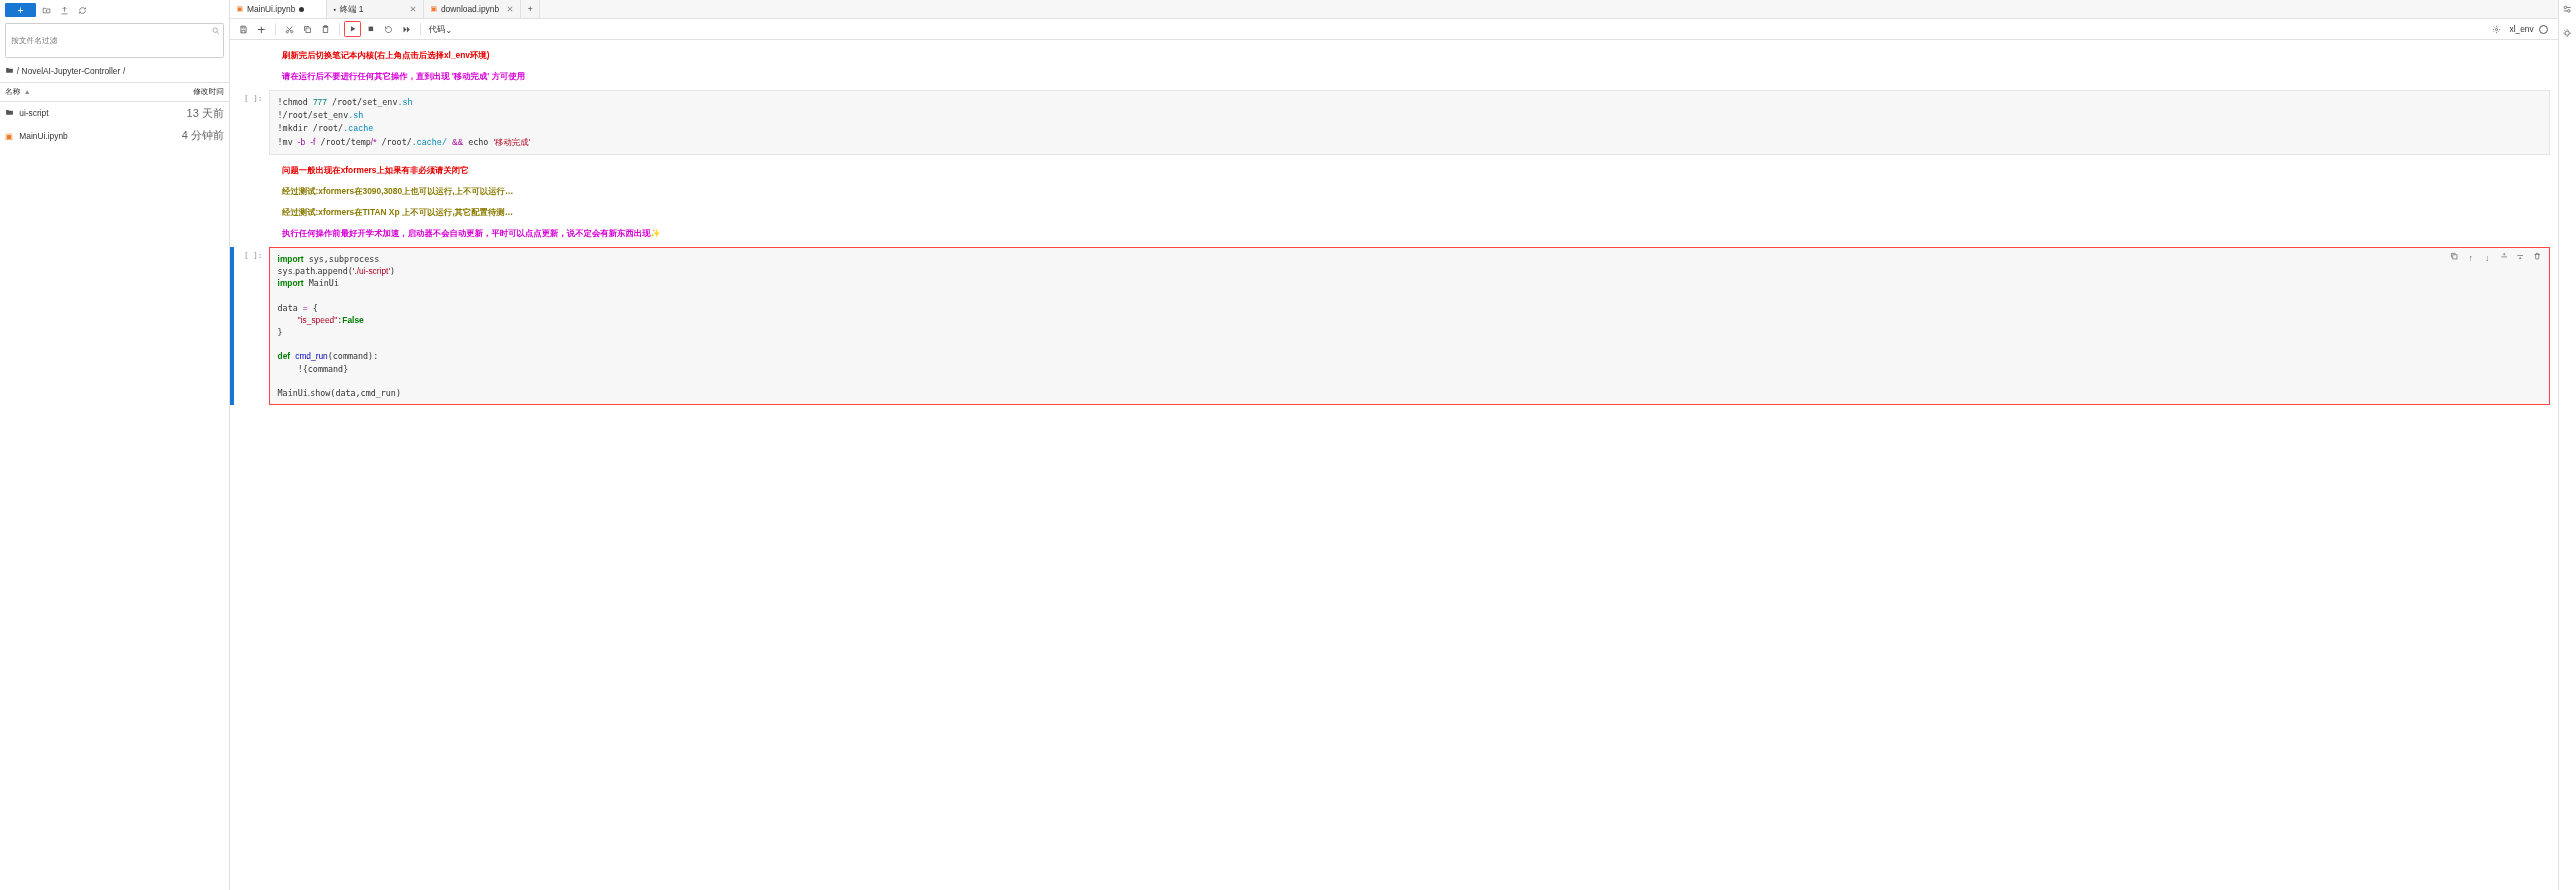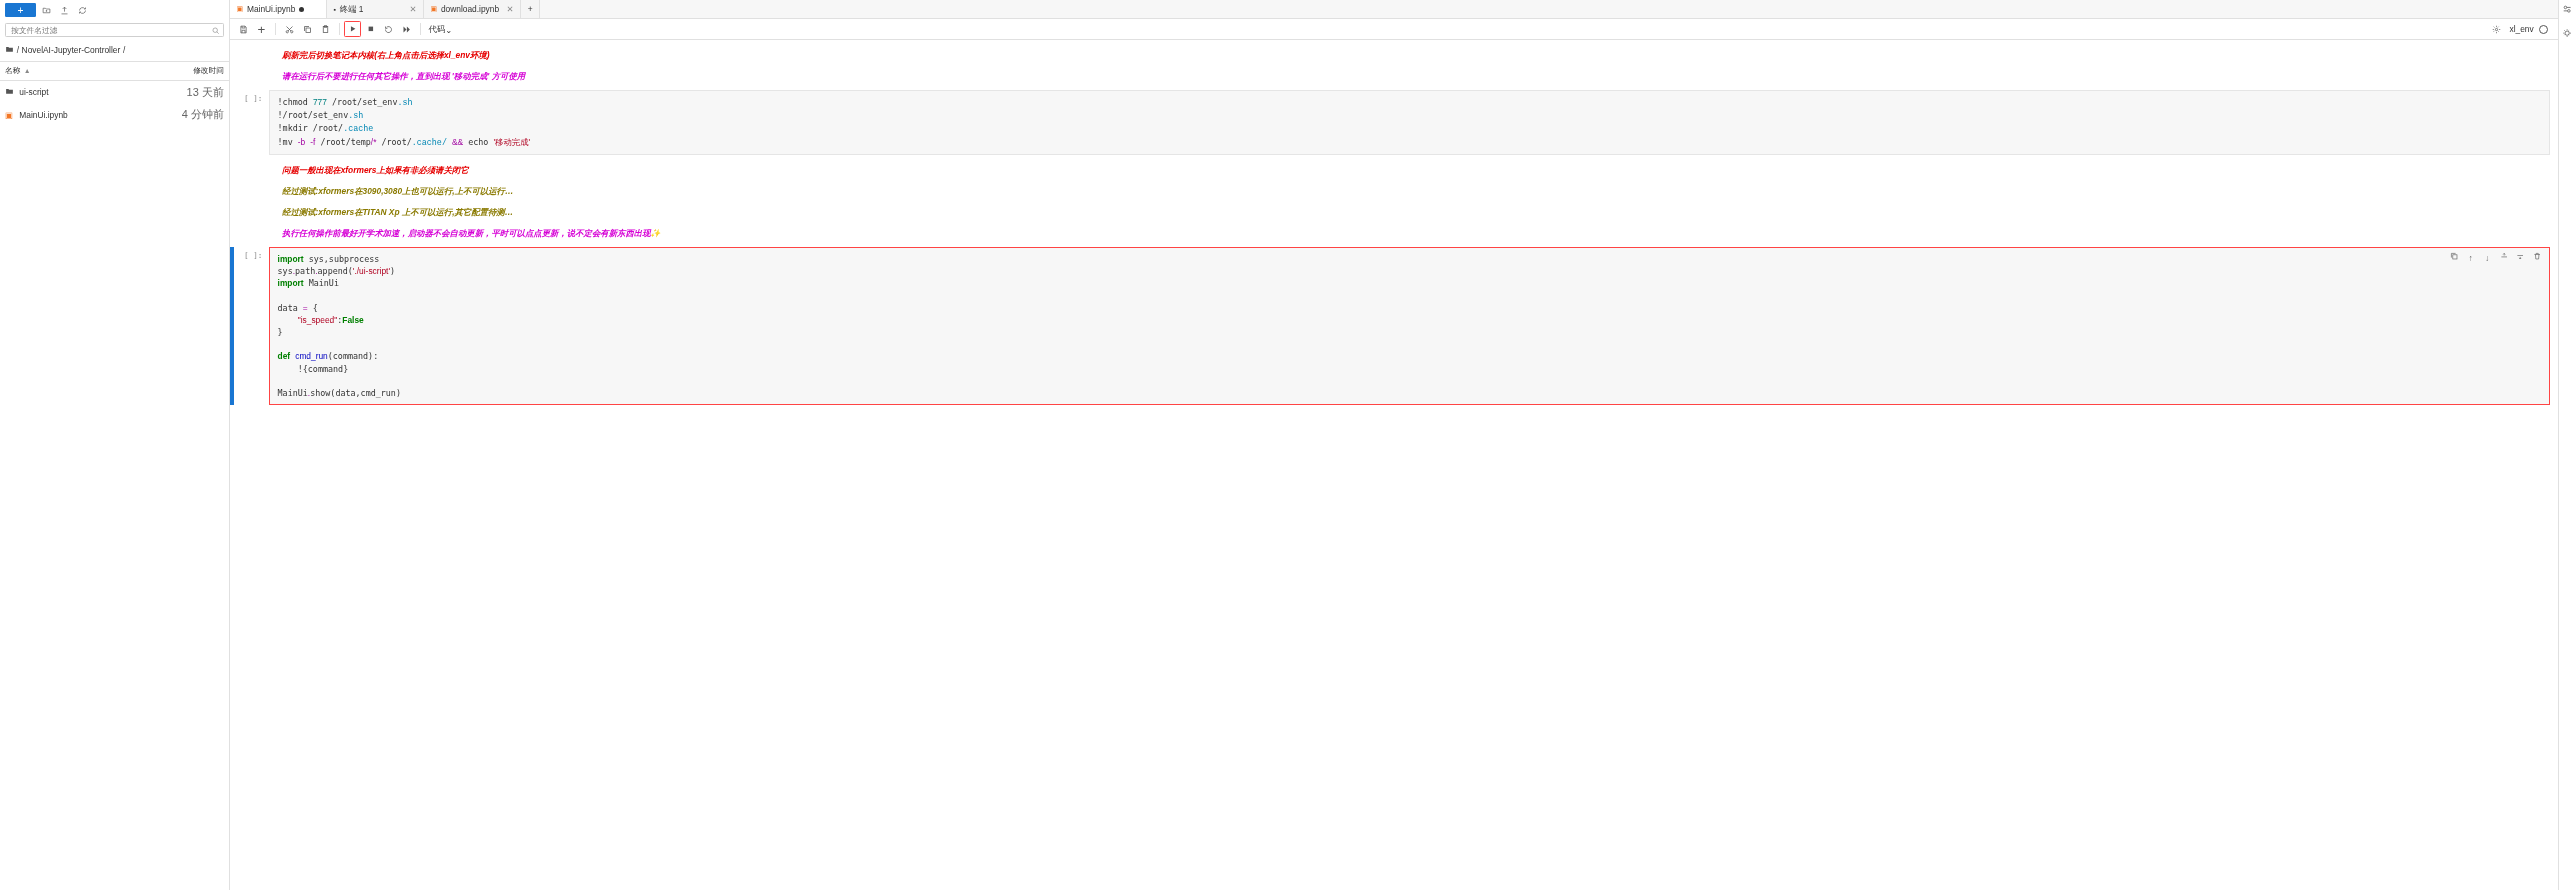--- a/index.html
+++ b/index.html
@@ -4,21 +4,21 @@
 <style>
 * { margin:0; padding:0; box-sizing:border-box; font-family:-apple-system,BlinkMacSystemFont,"Segoe UI",Helvetica,Arial,sans-serif; }
 body { font-size:8.4px; color:#333; background:#fff; display:flex; height:100vh; overflow:hidden; }
 
 
 .sidebar { width:230px; border-right:0.6px solid #e0e0e0; display:flex; flex-direction:column; }
 .sb-toolbar { display:flex; align-items:center; padding:2.6px 5.1px; gap:2.6px; }
 .new-btn { background:#1976d2; color:#fff; border:none; width:31px; height:14px; border-radius:1.3px; font-size:10.3px; display:flex; align-items:center; justify-content:center; cursor:pointer; }
 .ico-btn { background:none; border:none; color:#666; width:15.4px; height:15.4px; display:flex; align-items:center; justify-content:center; cursor:pointer; }
 .filter-wrap { padding:2.6px 5.1px; position:relative; }
-.filter-input { width:100%; height:14px; border:0.6px solid #cfcfcf; border-radius:1.3px; padding:0 18px 0 5.1px; font-size:7.7px; }
+.filter-input { width:100%; height:35px; border:0.6px solid #cfcfcf; border-radius:1.3px; padding:0 18px 0 5.1px; font-size:7.7px; }
 .filter-wrap .search-ico { position:absolute; right:9px; top:6.4px; color:#888; }
 .breadcrumb { padding:5.1px; display:flex; align-items:center; gap:2.6px; border-bottom:0.6px solid #e0e0e0; }
 .bc-folder { color:#555; }
 .list-head { display:flex; padding:3.9px 5.1px; border-bottom:0.6px solid #e0e0e0; font-size:7.7px; }
 .list-head .col-name { flex:1; }
 .list-head .sort { color:#888; margin-left:2.6px; }
 .file-list { flex:1; overflow:auto; }
 .file-row { display:flex; padding:3.9px 5.1px; align-items:center; }
 .file-row .fi-ico { width:10.3px; margin-right:3.9px; color:#555; }
 .file-row .fi-ico.nb { color:#f37726; }
@@ -39,21 +39,21 @@
 
 .nb-toolbar { display:flex; align-items:center; padding:2.6px 5.1px; gap:1.3px; border-bottom:0.6px solid #e0e0e0; height:20.6px; }
 .nb-toolbar .sep { width:0.6px; height:11.6px; background:#e0e0e0; margin:0 3.9px; }
 .tb-btn { background:none; border:none; width:16.7px; height:16.7px; display:flex; align-items:center; justify-content:center; cursor:pointer; color:#555; border-radius:1.3px; }
 .tb-btn.run-hi { border:1.3px solid #f44; }
 .celltype { border:none; background:none; padding:1.3px 2.6px; display:flex; align-items:flex-end; gap:0; cursor:pointer; }
 .kernel-area { margin-left:auto; display:flex; align-items:center; gap:5.1px; padding-right:5.1px; }
 .kernel-circle { width:9px; height:9px; border:1px solid #555; border-radius:50%; }
 
 .notebook { flex:1; overflow:auto; padding:10.3px 7.7px 10.3px 0; }
-.md-block { margin:0 0 0 39px; padding:0 13px 7.7px 13px; max-width:708px;font-style:italic; }
+.md-block { margin:0 0 0 39px; padding:0 13px 7.7px 13px; max-width:708px; }
 .md-red { color:#e60000; font-weight:bold; font-size:8.4px; }
 .md-magenta { color:#d600d6; font-weight:bold; font-size:8.4px; }
 .md-olive { color:#8a7a00; font-weight:bold; font-size:8.4px; }
 .md-h2 { color:#e60000; font-size:14px; font-weight:bold; margin:6.4px 0; }
 .sparkle { color:#e6b800; }
 
 .cell { display:flex; margin-bottom:10.3px; }
 .cell .gutter { width:3.9px; }
 .cell.active .gutter { background:#1976d2; }
 .cell .prompt { width:35px; text-align:right; padding:3.9px 6.4px 0 0; color:#8a8a8a; font-family:Menlo,Consolas,monospace; font-size:7.7px; white-space:nowrap; }

